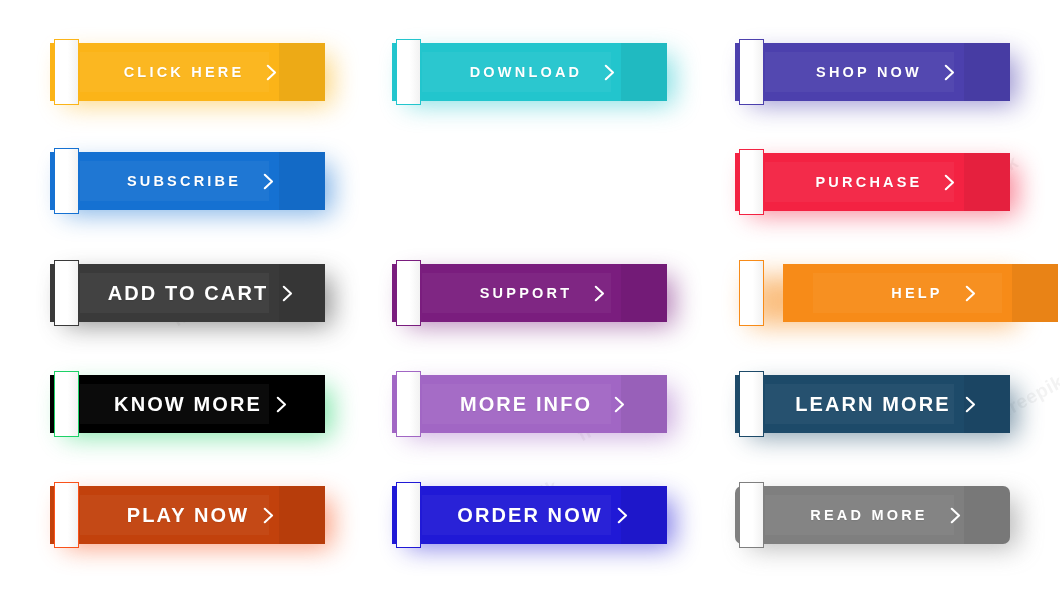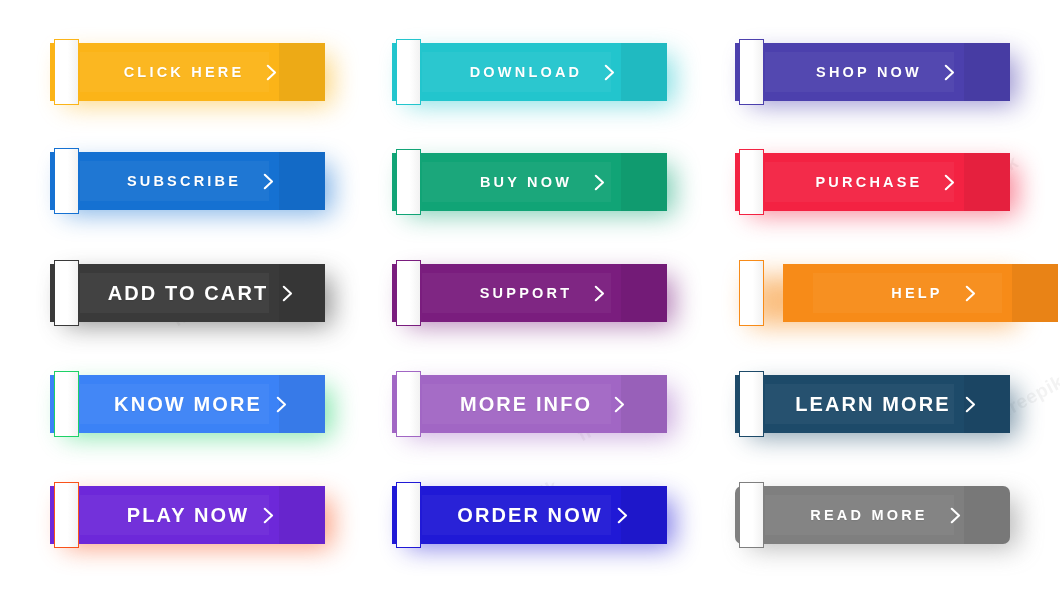--- a/index.html
+++ b/index.html
@@ -216,34 +216,20 @@
           <span class="btn-arrow">
             <svg viewBox="0 0 11 17" xmlns="http://www.w3.org/2000/svg">
               <polyline points="1.8,1.8 9.0,8.5 1.8,15.2" fill="none" stroke="#ffffff" stroke-width="2.1" stroke-linecap="round" stroke-linejoin="round"></polyline>
             </svg>
           </span>
         </div>
         <div class="btn-tab" style="border-color: rgb(21, 113, 210);">
           <div class="btn-tab-inner"></div>
         </div>
       </div>
-      <div class="btn-cell" style="left: 392px; top: 153px;">
-        <div class="btn-glow" style="background: rgb(17, 164, 118);"></div>
-        <div class="btn-body" style="background: rgb(17, 164, 118);">
-          <span class="btn-label">BUY NOW</span>
-          <span class="btn-arrow">
-            <svg viewBox="0 0 11 17" xmlns="http://www.w3.org/2000/svg">
-              <polyline points="1.8,1.8 9.0,8.5 1.8,15.2" fill="none" stroke="#ffffff" stroke-width="2.1" stroke-linecap="round" stroke-linejoin="round"></polyline>
-            </svg>
-          </span>
-        </div>
-        <div class="btn-tab" style="border-color: rgb(17, 164, 118);">
-          <div class="btn-tab-inner"></div>
-        </div>
-      </div>
       <div class="btn-cell" style="left: 735px; top: 153px; padding-left: 16px;">
         <div class="btn-glow" style="background: rgb(243, 34, 66);"></div>
         <div class="btn-body" style="background: rgb(243, 34, 66);">
           <span class="btn-label">PURCHASE</span>
           <span class="btn-arrow">
             <svg viewBox="0 0 11 17" xmlns="http://www.w3.org/2000/svg">
               <polyline points="1.8,1.8 9.0,8.5 1.8,15.2" fill="none" stroke="#ffffff" stroke-width="2.1" stroke-linecap="round" stroke-linejoin="round"></polyline>
             </svg>
           </span>
         </div>
@@ -288,21 +274,21 @@
               <polyline points="1.8,1.8 9.0,8.5 1.8,15.2" fill="none" stroke="#ffffff" stroke-width="2.1" stroke-linecap="round" stroke-linejoin="round"></polyline>
             </svg>
           </span>
         </div>
         <div class="btn-tab" style="border-color: rgb(247, 139, 24);">
           <div class="btn-tab-inner"></div>
         </div>
       </div>
       <div class="btn-cell t-wide" style="left: 50px; top: 375px;">
         <div class="btn-glow" style="background: rgb(29, 209, 103);"></div>
-        <div class="btn-body" style="background: #3b82f6; text-align: center;">
+        <div class="btn-body" style="background: #000000; text-align: center;">
           <span class="btn-label">KNOW MORE</span>
           <span class="btn-arrow">
             <svg viewBox="0 0 11 17" xmlns="http://www.w3.org/2000/svg">
               <polyline points="1.8,1.8 9.0,8.5 1.8,15.2" fill="none" stroke="#ffffff" stroke-width="2.1" stroke-linecap="round" stroke-linejoin="round"></polyline>
             </svg>
           </span>
         </div>
         <div class="btn-tab" style="border-color: rgb(29, 209, 103);">
           <div class="btn-tab-inner"></div>
         </div>
@@ -330,21 +316,21 @@
               <polyline points="1.8,1.8 9.0,8.5 1.8,15.2" fill="none" stroke="#ffffff" stroke-width="2.1" stroke-linecap="round" stroke-linejoin="round"></polyline>
             </svg>
           </span>
         </div>
         <div class="btn-tab" style="border-color: rgb(29, 74, 105);">
           <div class="btn-tab-inner"></div>
         </div>
       </div>
       <div class="btn-cell t-wide" style="left: 50px; top: 486px;">
         <div class="btn-glow" style="background: rgb(249, 82, 26);"></div>
-        <div class="btn-body" style="background: #6d28d9;">
+        <div class="btn-body" style="background: #c2410c;">
           <span class="btn-label">PLAY NOW</span>
           <span class="btn-arrow">
             <svg viewBox="0 0 11 17" xmlns="http://www.w3.org/2000/svg">
               <polyline points="1.8,1.8 9.0,8.5 1.8,15.2" fill="none" stroke="#ffffff" stroke-width="2.1" stroke-linecap="round" stroke-linejoin="round"></polyline>
             </svg>
           </span>
         </div>
         <div class="btn-tab" style="border-color: rgb(249, 82, 26);">
           <div class="btn-tab-inner"></div>
         </div>

